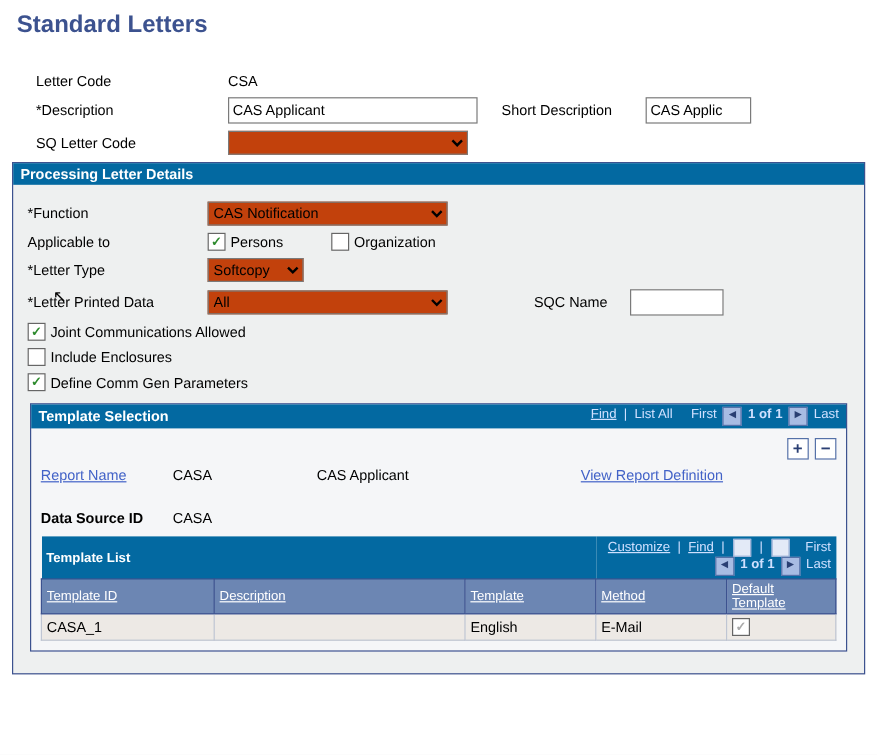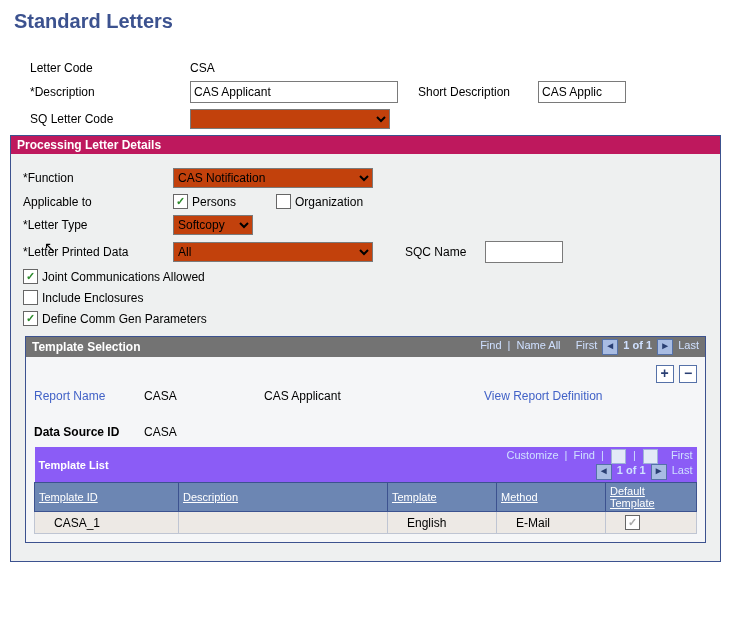--- a/index.html
+++ b/index.html
@@ -4,38 +4,38 @@
 <style>
   html,body{margin:0;padding:0;font-family:Arial,Helvetica,sans-serif;font-size:12px;color:#000;background:#fff}
   .page{width:731px;box-sizing:border-box;padding:6px 10px 20px 10px}
   .title{color:#3C528F;font-size:20px;font-weight:bold;margin:4px 0 28px 4px}
   .form-row{display:flex;align-items:center;margin:6px 0}
   .lbl{width:150px;padding-left:20px}
   .val{padding-left:10px}
   input.text{border:1px solid #7A7A7A;height:18px;padding:1px 3px;font-size:12px}
   select{border:1px solid #7A7A7A;height:20px;font-size:12px;background:#c2410c}
   .sect{border:1px solid #3C528F;margin-top:6px;background:#EEF0F0}
-  .sect-hdr{background:#be185d;color:#fff;font-weight:bold;font-size:12px;padding:2px 6px}
+  .sect-hdr{background:#0369a1;color:#fff;font-weight:bold;font-size:12px;padding:2px 6px}
   .sect-body{padding:8px 8px 18px 8px}
   .lbl2{width:150px;padding-left:4px}
   .cb{width:13px;height:13px;border:1px solid #666;display:inline-flex;align-items:center;justify-content:center;background:#fff;margin-right:4px;font-size:11px;color:#2E8B2E;font-weight:bold}
   .sub{border:1px solid #3C528F;margin:10px 6px 0 6px;background:#F5F6F8}
-  .sub-hdr{background:#737373;color:#fff;font-weight:bold;padding:2px 6px;display:flex;align-items:center}
+  .sub-hdr{background:#0369a1;color:#fff;font-weight:bold;padding:2px 6px;display:flex;align-items:center}
   .sub-hdr .spacer{flex:1}
   .sub-hdr a{color:#CFE0FF}
   .nav-btn{display:inline-block;width:14px;height:14px;background:#A8BCE3;border:1px solid #5571A8;text-align:center;line-height:12px;color:#2A3F73;font-size:10px;margin:0 2px}
   .sub-body{padding:8px}
   .sq-btn{display:inline-block;width:16px;height:16px;border:1px solid #5571A8;text-align:center;line-height:14px;font-size:14px;font-weight:bold;color:#2A3F73;background:#fff;margin-left:2px}
-  .link{color:#4262C7;cursor:pointer}
+  .link{color:#4262C7;text-decoration:underline;cursor:pointer}
   table.tmpl{width:100%;border-collapse:collapse;margin-top:4px}
-  .tmpl-hdr{background:#8b5cf6;color:#fff}
+  .tmpl-hdr{background:#0369a1;color:#fff}
   .tmpl-hdr td{padding:2px 4px;font-size:11px}
   .col-hdr{background:#6C86B3;color:#fff}
   .col-hdr td{padding:2px 4px;font-size:11px;border:1px solid #3C528F;text-decoration:underline;cursor:pointer}
-  .data-row td{background:#EDE9E5;padding:3px 19px;border:1px solid #BFC5D3}
+  .data-row td{background:#EDE9E5;padding:3px 4px;border:1px solid #BFC5D3}
   .cursor{position:absolute;left:34px;top:130px;font-size:14px;pointer-events:none}
   .hdr-tools{color:#CFE0FF;font-weight:normal;font-size:11px}
   .hdr-tools .sep{margin:0 3px}
   .toolbar-icon{display:inline-block;width:13px;height:13px;border:1px solid #9FB3D9;background:#E3EAF7;vertical-align:middle;margin:0 1px}
 </style>
 </head>
 <body>
 <div class="page">
 
 <div class="title">Standard Letters</div>
@@ -79,21 +79,21 @@
     </div>
 
     <div class="form-row">
       <div class="lbl2">*Letter Type</div>
       <div><select style="width:80px"><option>Softcopy</option></select></div>
     </div>
 
     <div class="form-row">
       <div class="lbl2">*Letter Printed Data</div>
       <div><select style="width:200px"><option>All</option></select></div>
-      <div style="width:80px;margin-left:32px">SQC Name</div>
+      <div style="width:80px;margin-left:72px">SQC Name</div>
       <div><input class="text" style="width: 70px;" value=""></div>
     </div>
 
     <div class="form-row">
       <span class="cb" style="margin-left:4px">✓</span>
       <span>Joint Communications Allowed</span>
     </div>
     <div class="form-row">
       <span class="cb" style="margin-left:4px"></span>
       <span>Include Enclosures</span>
@@ -103,21 +103,21 @@
       <span>Define Comm Gen Parameters</span>
     </div>
 
     <div class="sub">
       <div class="sub-hdr">
         <span>Template Selection</span>
         <span class="spacer"></span>
         <span class="hdr-tools">
           <a class="link" style="color:#CFE0FF">Find</a>
           <span class="sep">|</span>
-          <span>Name All</span>
+          <span>List All</span>
           &nbsp;&nbsp;&nbsp;
           <span>First</span>
           <span class="nav-btn">◄</span>
           <span style="font-weight:bold">1 of 1</span>
           <span class="nav-btn">►</span>
           <span>Last</span>
         </span>
       </div>
       <div class="sub-body">
         <div style="text-align:right;margin-bottom:6px">

